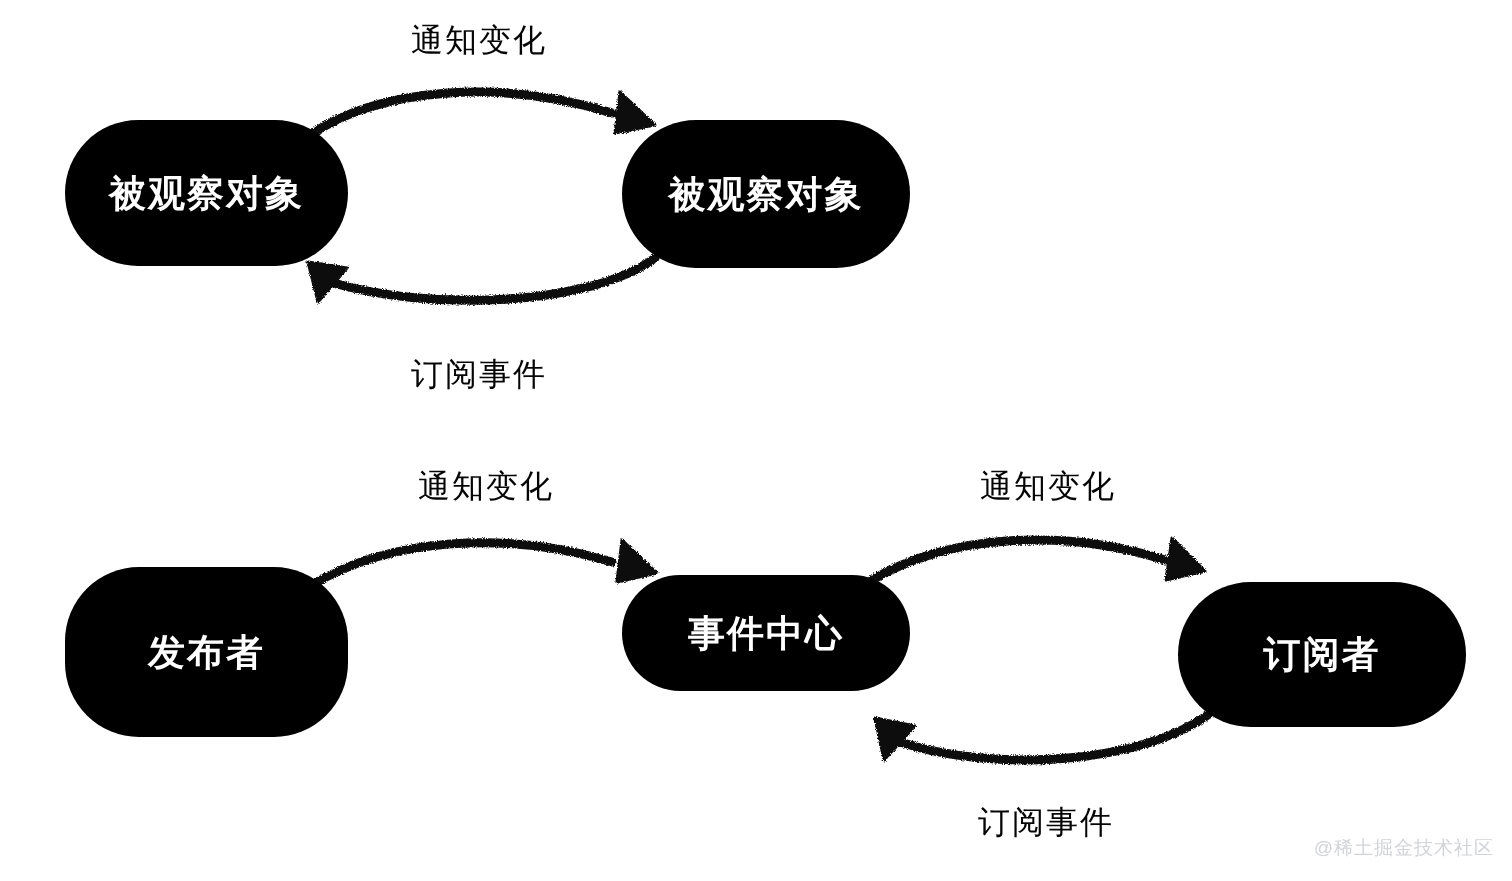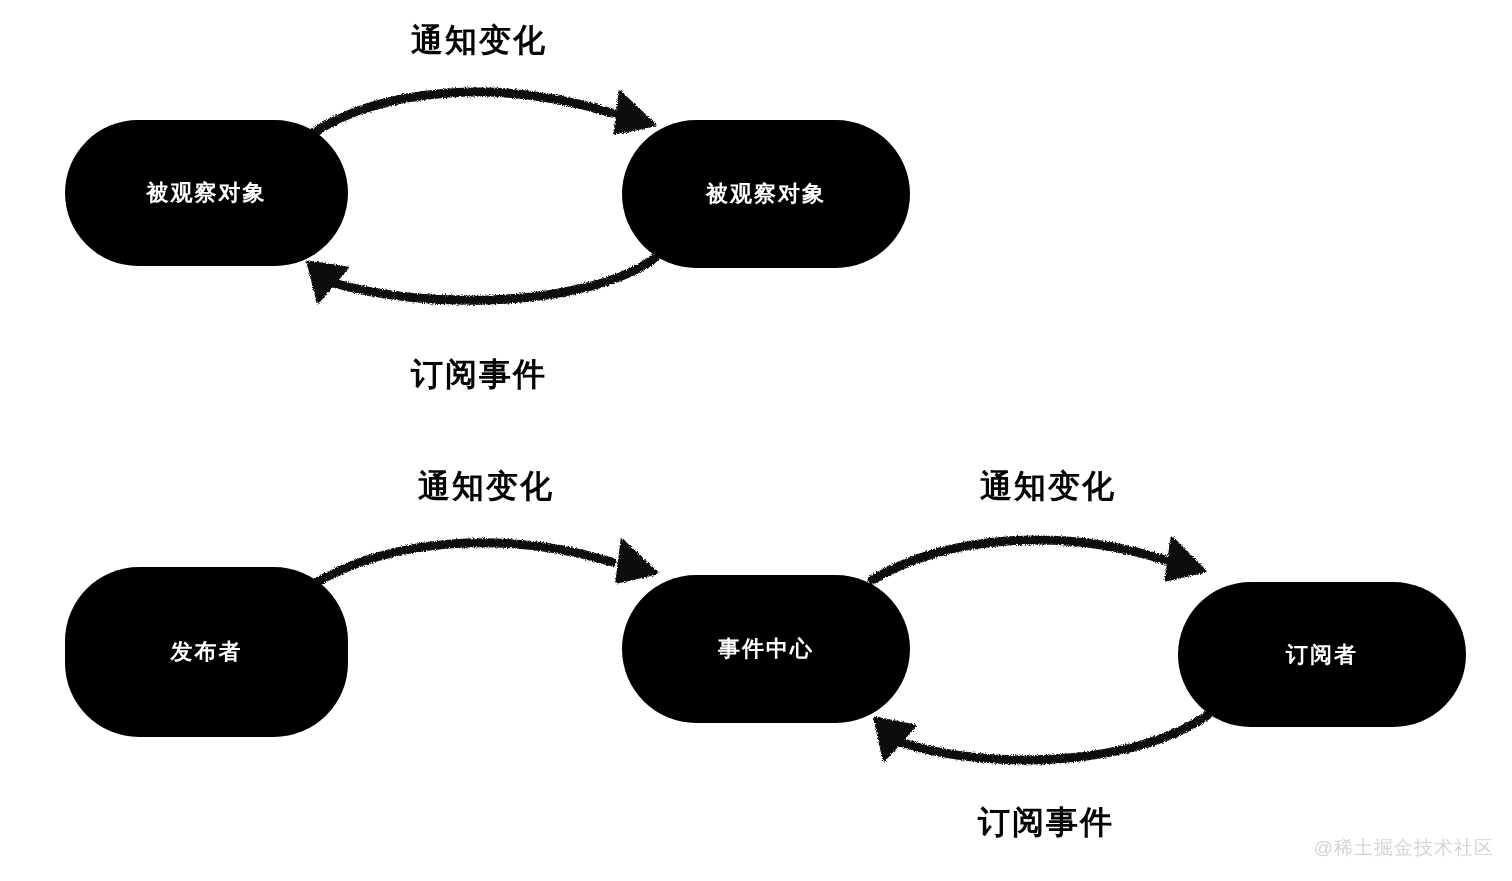--- a/index.html
+++ b/index.html
@@ -23,33 +23,33 @@
     position: absolute;
     background: #000000;
     border-radius: 74px;
     display: flex;
     align-items: center;
     justify-content: center;
     box-sizing: border-box;
   }
   .node-label {
     color: #ffffff;
-    font-size: 22px;
+    font-size: 37px;
     font-weight: 700;
     letter-spacing: 2px;
     line-height: 1;
     white-space: nowrap;
     user-select: none;
   }
   
   .edge-label {
     position: absolute;
     color: #050505;
     font-size: 32px;
-    font-weight: 700;
+    font-weight: 400;
     letter-spacing: 2px;
     white-space: nowrap;
     line-height: 1;
     user-select: none;
   }
   
   #arrows {
     position: absolute;
     left: 0;
     top: 0;
@@ -136,21 +136,21 @@
 
     <div class="edge-label" style="left:411px; top:358px;">订阅事件</div>
   </div>
 
   <div>
 
     <div class="node" style="left:65px; top:567px; width:283px; height:170px;">
       <span class="node-label">发布者</span>
     </div>
 
-    <div class="node" style="left:622px; top:575px; width:288px; height:148px;">
+    <div class="node" style="left:622px; top:575px; width:288px; height:116px;">
       <span class="node-label">事件中心</span>
     </div>
 
     <div class="node" style="left:1178px; top:582px; width:288px; height:145px;">
       <span class="node-label">订阅者</span>
     </div>
 
     <div class="edge-label" style="left:418px; top:470px;">通知变化</div>
 
     <div class="edge-label" style="left:980px; top:470px;">通知变化</div>

